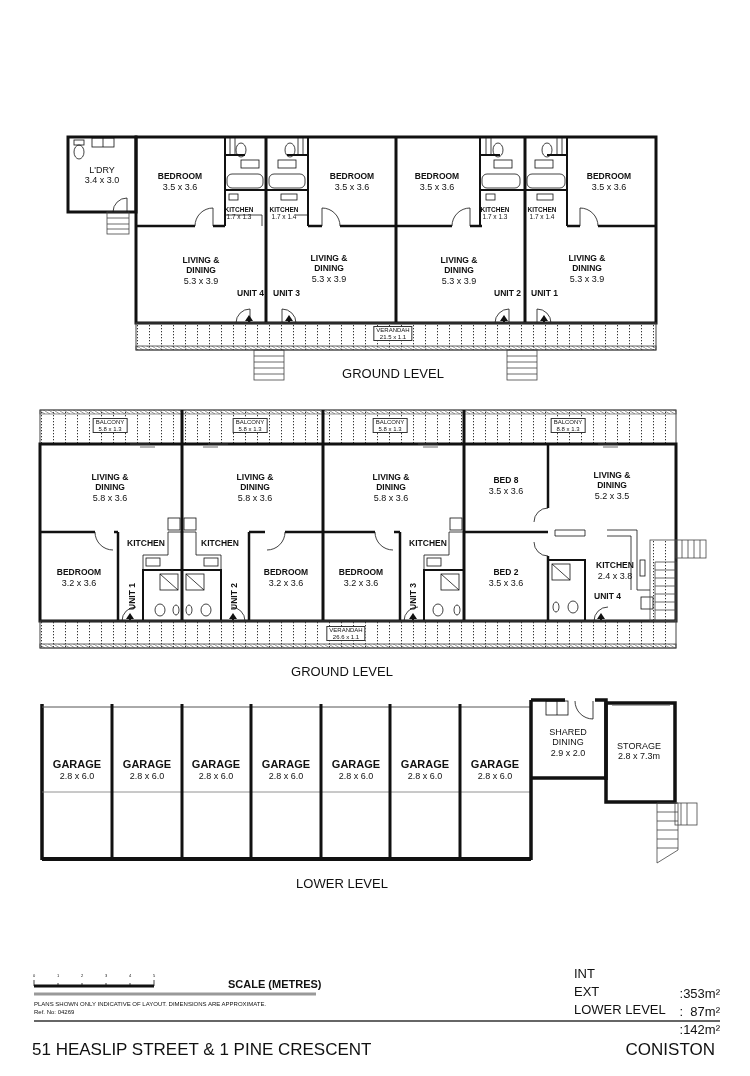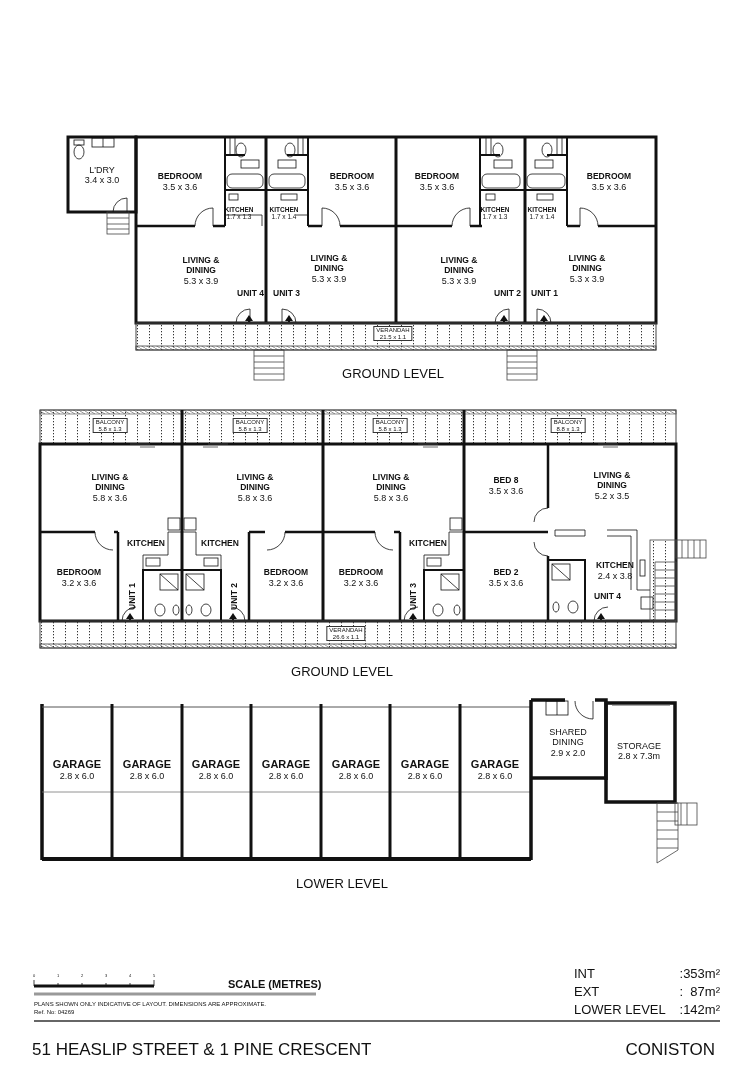--- a/index.html
+++ b/index.html
@@ -16,21 +16,21 @@
   .small-name { font-weight: bold; font-size: 6.5px; display: block; }
   .small-dim { font-size: 6.5px; display: block; }
   .plain-name { font-size: 9px; display: block; }
   #scale-title { position: absolute; left: 228px; top: 978px; font-weight: bold; font-size: 11px; }
   #disclaimer { position: absolute; left: 34px; top: 1001px; font-size: 6px; }
   #refno { position: absolute; left: 34px; top: 1009px; font-size: 6px; }
   #address { position: absolute; left: 32px; top: 1040px; font-size: 17px; }
   #suburb { position: absolute; right: 35px; top: 1040px; font-size: 17px; text-align: right; }
   .area-row { position: absolute; left: 574px; font-size: 13px; width: 146px; }
   .area-row .k { position: absolute; left: 0; }
-  .area-row .v { position: absolute; right: 0; }
+  .area-row .v { position: absolute; right: 0; margin-top: 20px; }
   .tick { position: absolute; top: 973px; font-size: 4px; transform: translateX(-50%); }
 </style>
 </head>
 <body>
 
 <svg width="750" height="1076" viewBox="0 0 750 1076" xmlns="http://www.w3.org/2000/svg">
   <defs>
     <pattern id="dots" width="12" height="6" patternUnits="userSpaceOnUse">
       <rect x="5" y="1" width="1" height="1.3" fill="#333"></rect>
       <rect x="5" y="4" width="1" height="1.3" fill="#333"></rect>

